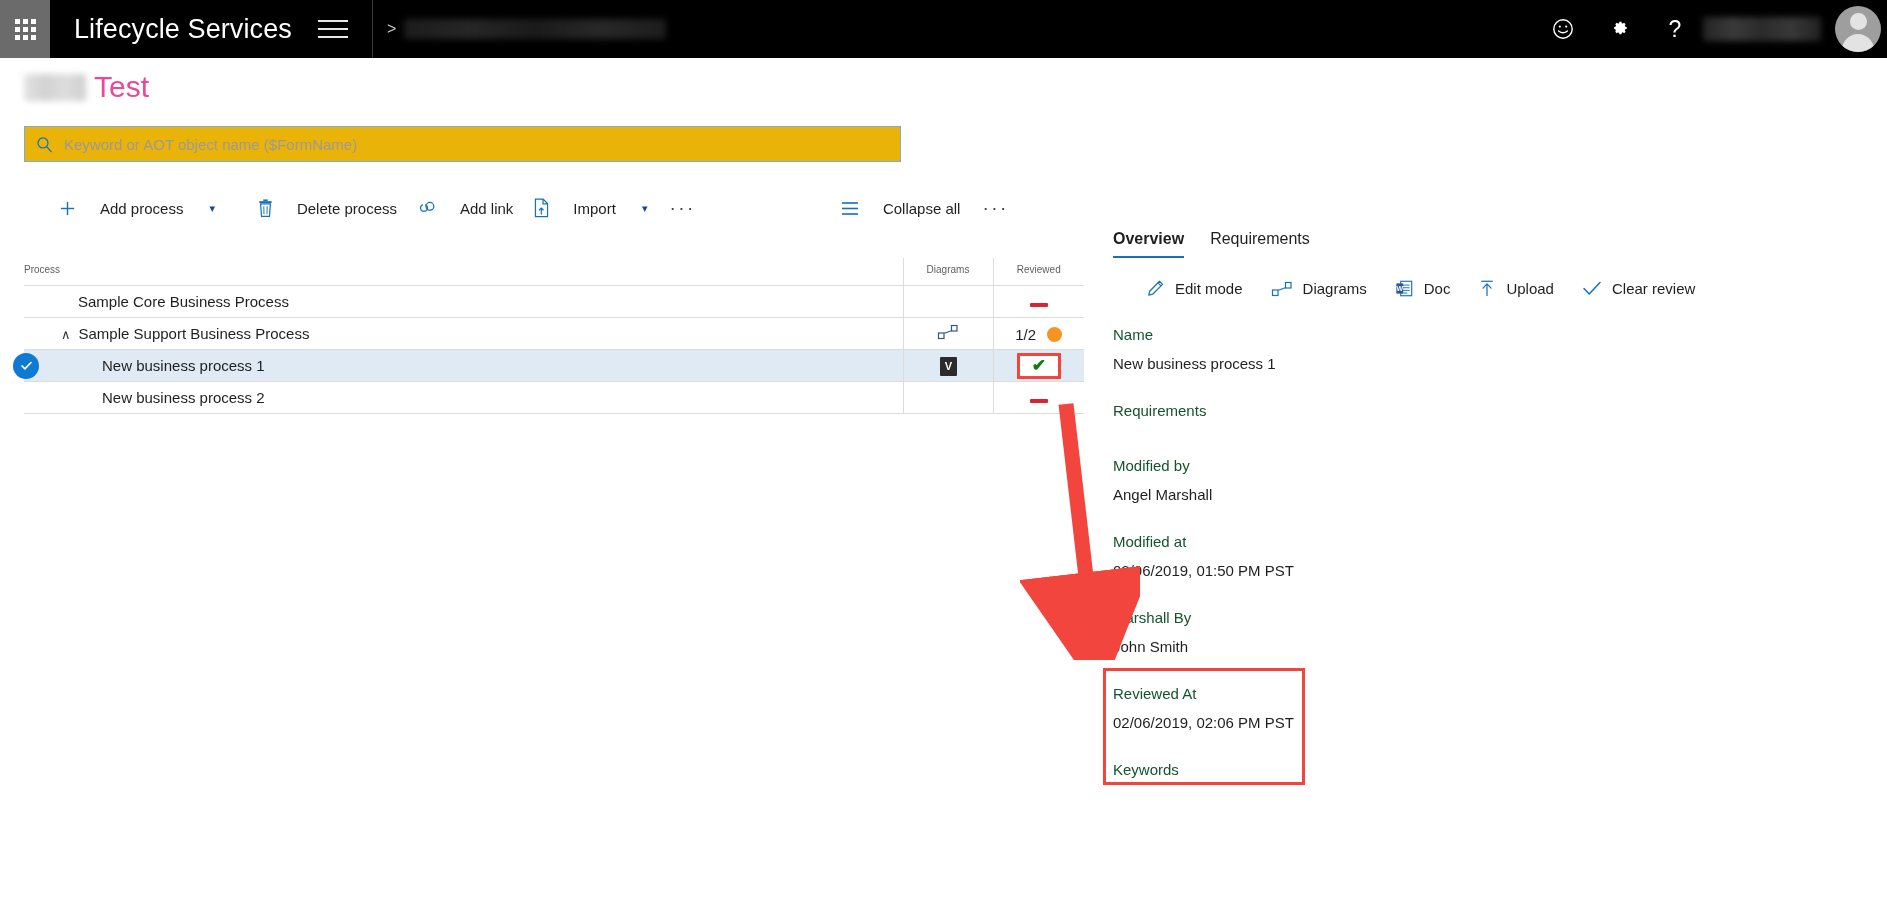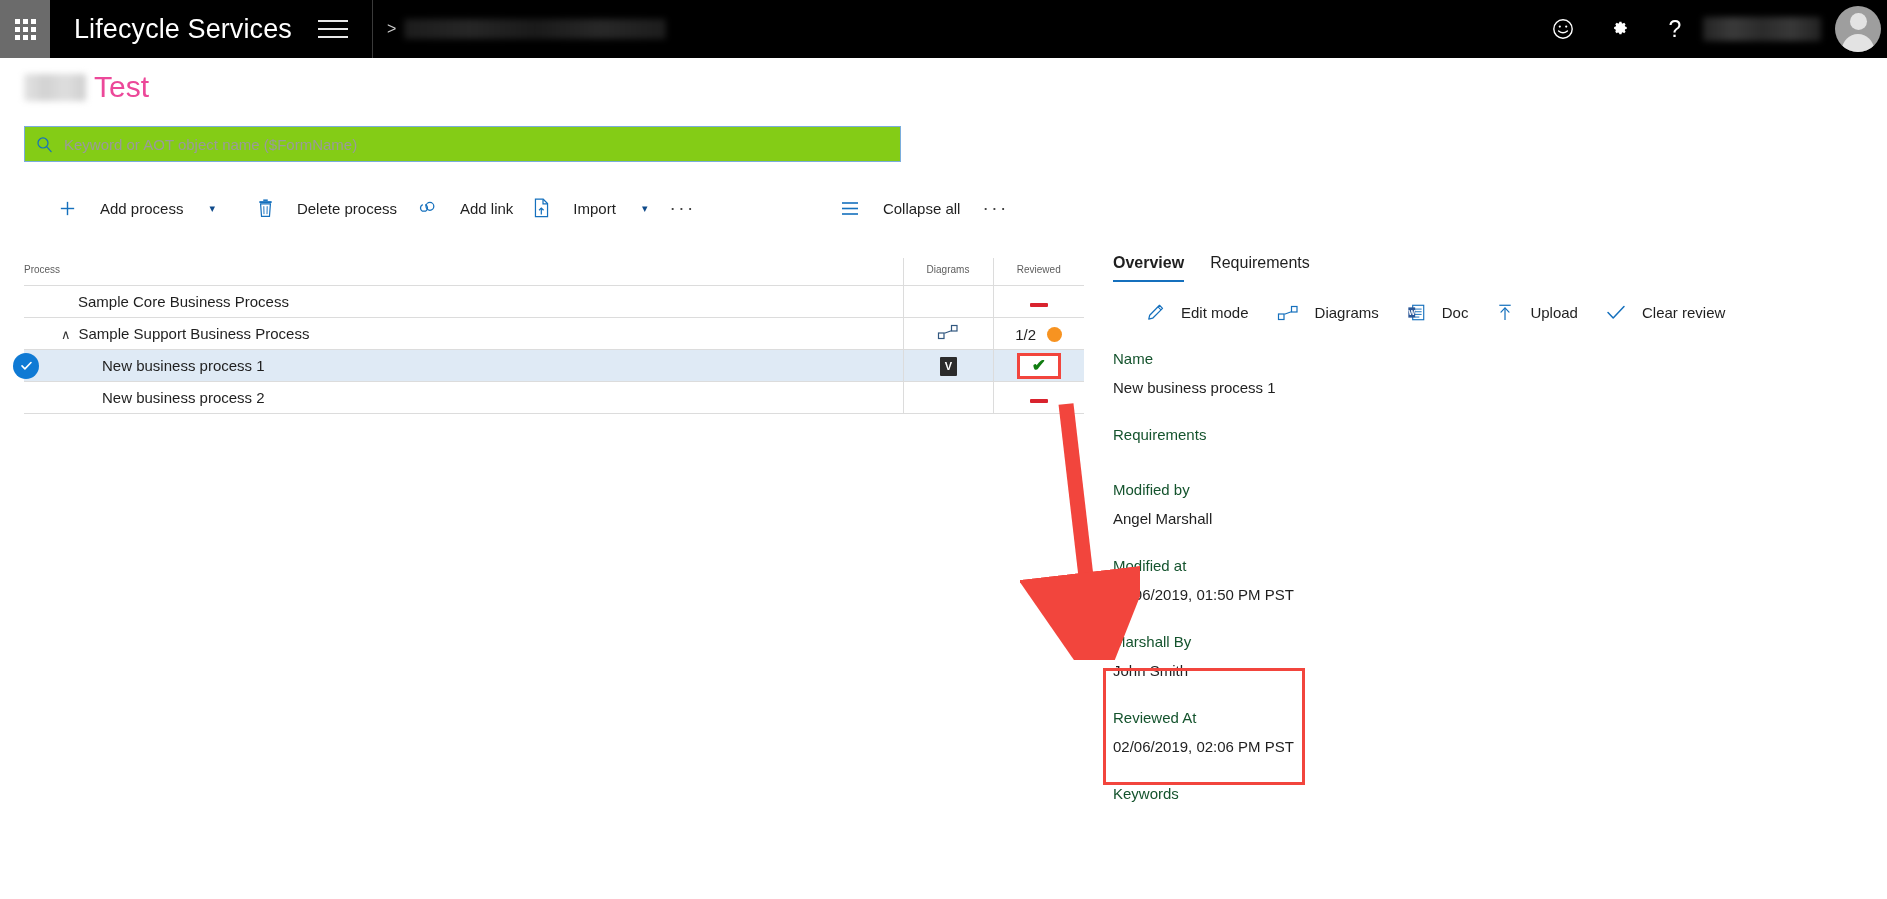--- a/index.html
+++ b/index.html
@@ -108,21 +108,21 @@
   .page-title {
     font-size: 30px; color: #ec4899; font-weight: 400;
     margin-left: 8px; white-space: nowrap;
   }
 
   
   .search-box {
     position: absolute; top: 126px; left: 24px;
     width: 877px; height: 36px;
     border: 1px solid #7aaddc;
-    background: #84cc16;
+    background: #eab308;
     display: flex; align-items: center;
     padding-left: 11px;
   }
   .search-box svg { flex: 0 0 auto; }
   .search-input {
     border: none; outline: none;
     font-family: "Liberation Sans", sans-serif;
     font-size: 15px; color: #2b2b2b;
     margin-left: 9px; width: 800px;
     background: transparent;
@@ -205,37 +205,37 @@
   }
   .visio-icon {
     display: inline-block; width: 17px; height: 19px;
     background: #2b2b2b; color: #ffffff;
     font-size: 11px; font-weight: bold; line-height: 19px;
     text-align: center; letter-spacing: -1px;
     border-radius: 1px;
   }
 
   
-  .panel { position: absolute; top: 254px; left: 1113px; width: 760px; }
+  .panel { position: absolute; top: 230px; left: 1113px; width: 760px; }
   .tabs { display: flex; gap: 26px; border-bottom: none; }
   .tab {
     font-size: 16px; color: #1f1f1f; padding-bottom: 10px;
     cursor: pointer; position: relative;
   }
   .tab.active { font-weight: bold; }
   .tab.active::after {
     content: ""; position: absolute; left: 0; right: 0; bottom: 0;
     height: 2.5px; background: #1570bd;
   }
   .panel-actions {
     display: flex; align-items: center; gap: 28px;
     margin-top: 21px; padding-left: 33px;
   }
   .pa {
-    display: flex; align-items: center; gap: 16px;
+    display: flex; align-items: center; gap: 10px;
     font-size: 15px; color: #1f1f1f; cursor: pointer; white-space: nowrap;
   }
 
   .fields { margin-top: 28px; }
   .f-label {
     color: #14532d; font-size: 15px; margin-bottom: 12px;
   }
   .f-value {
     color: #1f1f1f; font-size: 15px; margin-bottom: 30px;
   }

